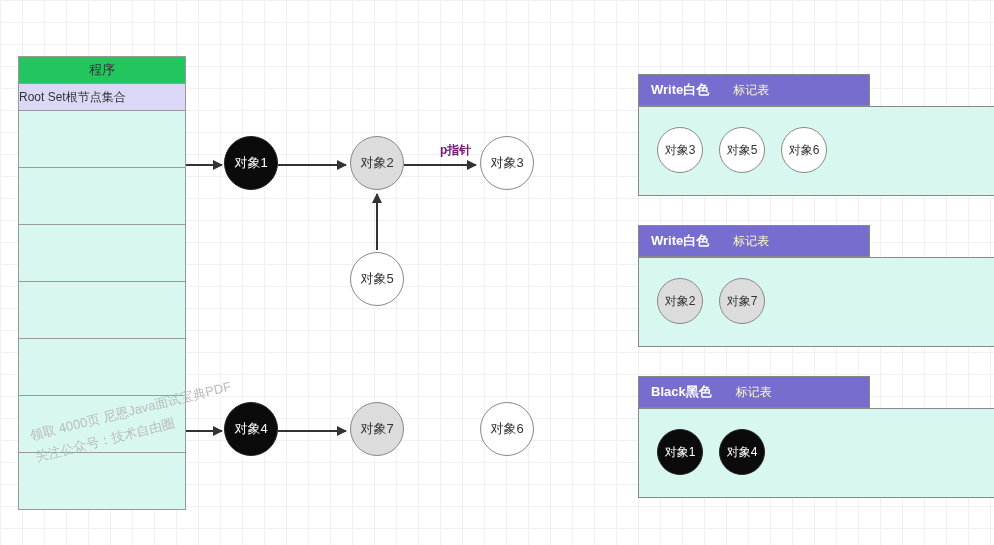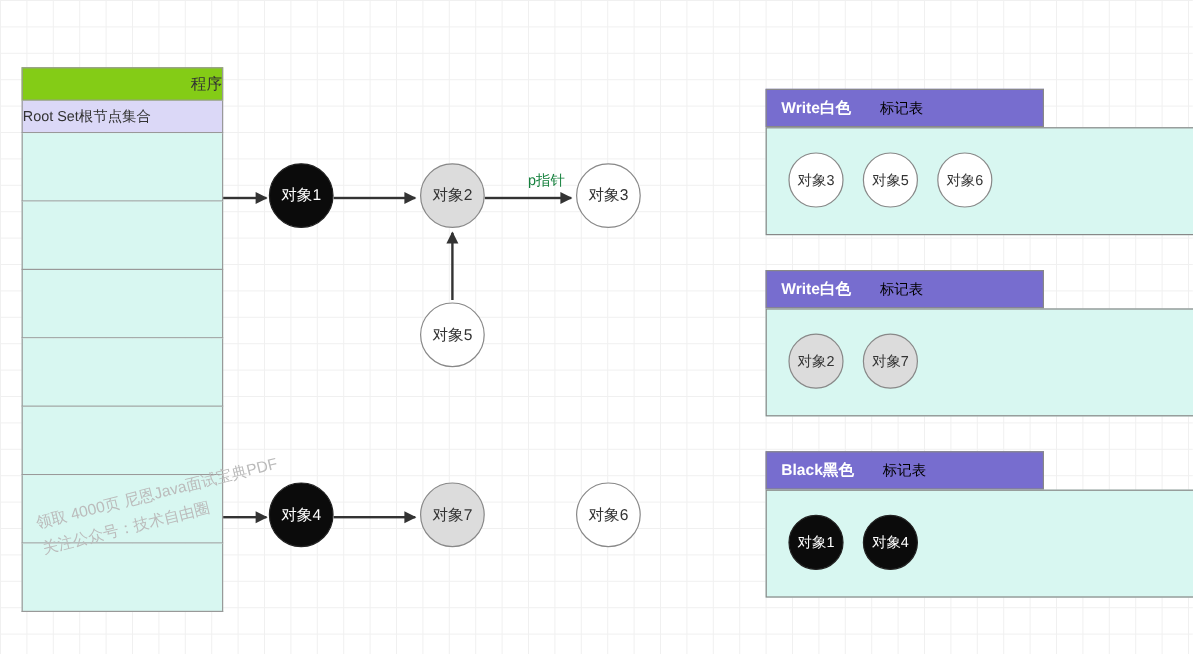--- a/index.html
+++ b/index.html
@@ -36,22 +36,22 @@
   
   .prog-box {
     position: absolute;
     left: 18px;
     top: 56px;
     width: 168px;
   }
   .prog-header {
     height: 26px;
     line-height: 26px;
-    text-align: right;
-    background: #84cc16;
+    text-align: center;
+    background: #22c55e;
     border: 1px solid #999;
   }
   .rootset-header {
     height: 26px;
     line-height: 26px;
     text-align: left;
     background: #dbd8f7;
     border: 1px solid #999;
     border-top: none;
     font-size: 12px;
@@ -119,22 +119,22 @@
     position: absolute;
     left: -6px;
     top: -1px;
     border-bottom: 10px solid #333;
     border-left: 5px solid transparent;
     border-right: 5px solid transparent;
   }
   .p-label {
     position: absolute;
     font-size: 12px;
-    color: #15803d;
-    font-weight: normal;
+    color: #701a75;
+    font-weight: bold;
   }
 
   
   .panel {
     position: absolute;
     left: 614px;
     width: 360px;
     height: 120px;
     margin-left: 24px;
   }
@@ -147,21 +147,21 @@
     align-items: center;
     font-size: 13px;
     color: #fff;
   }
   .panel-tab .main-label {
     padding-left: 12px;
     font-weight: bold;
   }
   .panel-tab .sub-label {
     margin-left: 24px;
-    color: #000000;
+    color: #fef9c3;
     font-weight: normal;
     font-size: 12px;
   }
   .panel-body {
     height: 88px;
     border: 1px solid #888;
     border-top: 1px solid #888;
     background: #d8f7f1;
     position: relative;
   }

